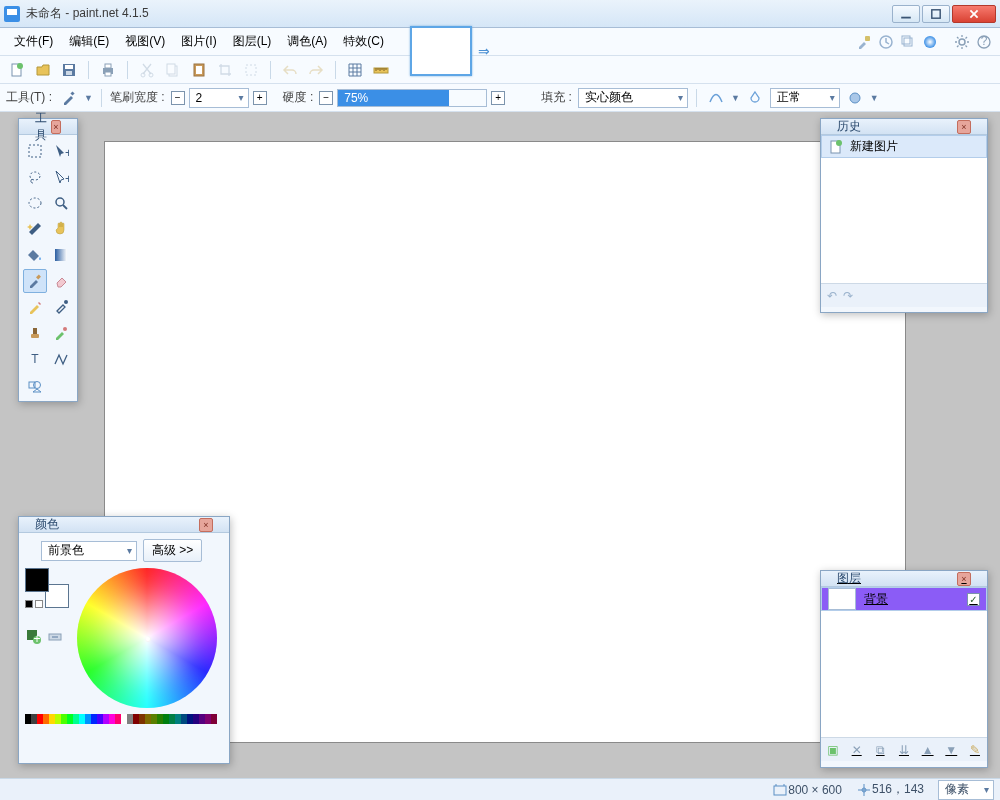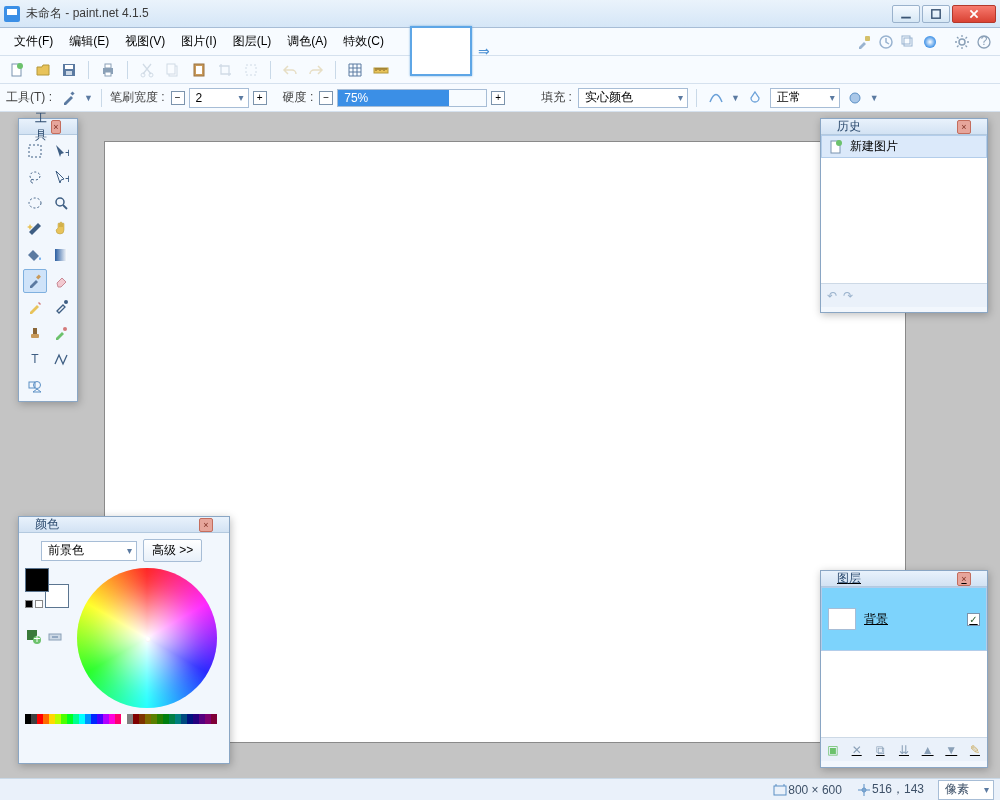--- a/index.html
+++ b/index.html
@@ -53,21 +53,21 @@
 
 #historyPanel { right:12px; top:118px; width:168px; height:195px;}
 .history-body { background:#fff; height:148px; overflow:auto;}
 .hist-row { display:flex; align-items:center; gap:6px; padding:2px 6px; background:#dbe9fa; border:1px solid #b3cdea;}
 .hist-footer { height:24px; background:#eaf1fa; border-top:1px solid #cdd9e6; display:flex; align-items:center; padding:0 6px; gap:6px;}
 .hist-footer .nav { color:#9ab2cc; cursor:default;}
 
 
 #layersPanel { right:12px; top:570px; width:168px; height:198px;text-decoration:underline;}
 .layers-body { background:#fff; height:150px;}
-.layer-row { display:flex; align-items:center; gap:8px; padding:20px 6px; background:#7dd3fc; border:1px solid #b3cdea;}
+.layer-row { display:flex; align-items:center; gap:8px; padding:0 6px; background:#8b5cf6; border:1px solid #b3cdea;}
 .layer-thumb { width:28px; height:22px; background:#fff; border:1px solid #a7bdd6;}
 .layer-check { margin-left:auto; width:13px; height:13px; border:1px solid #7b93ab; background:#fff; display:flex;align-items:center;justify-content:center; font-size:10px; color:#2b5e2b;}
 .layers-footer { height:24px; background:#eaf1fa; border-top:1px solid #cdd9e6; display:flex; align-items:center; justify-content:space-between; padding:0 4px;}
 .layers-footer .lf { width:16px;height:16px; display:flex;align-items:center;justify-content:center; color:#8aa0b7; cursor:pointer;}
 
 
 #colorsPanel { left:18px; top:516px; width:212px; height:248px;}
 .colors-body { padding:6px; display:flex; flex-direction:column; gap:6px;}
 .color-top { display:flex; gap:6px; align-items:center;}
 .color-top .dropdown { width:96px;margin-left:16px;}

